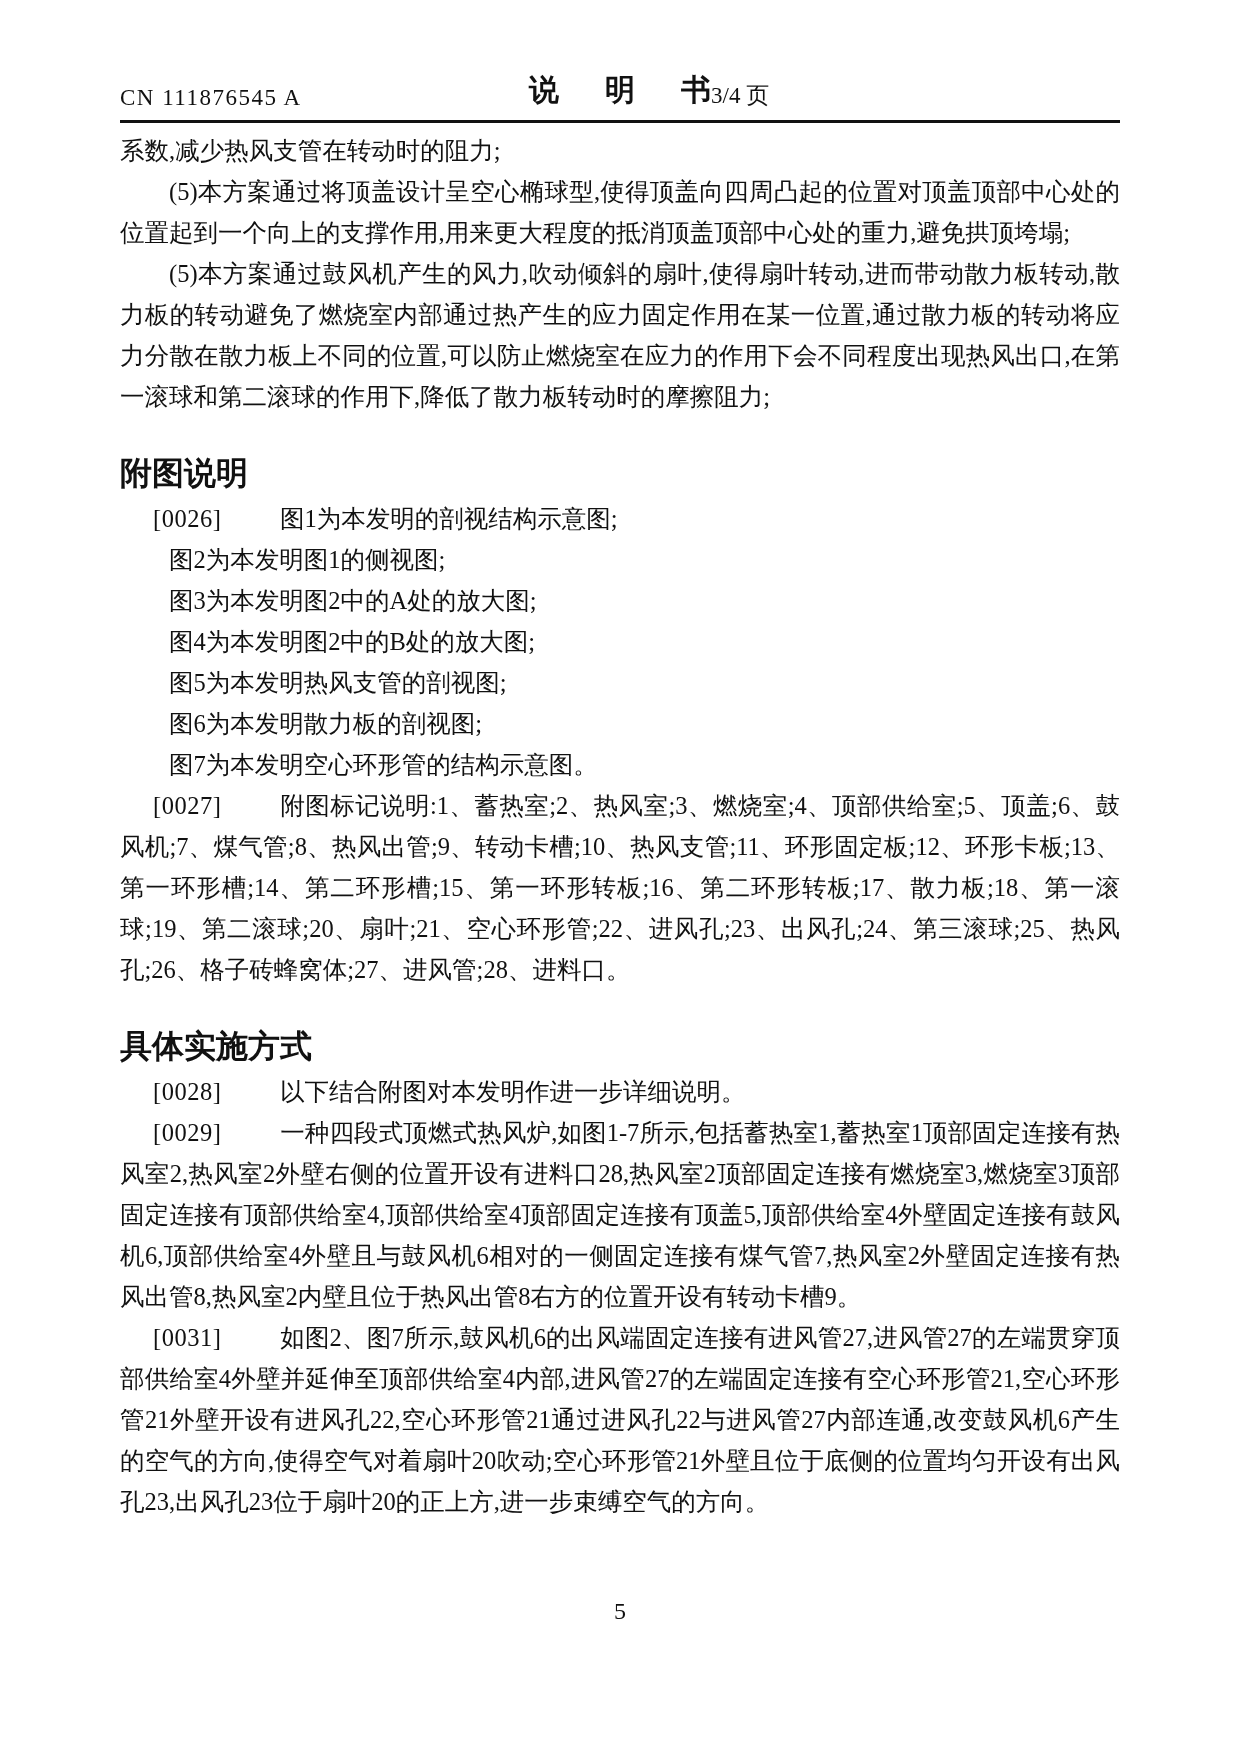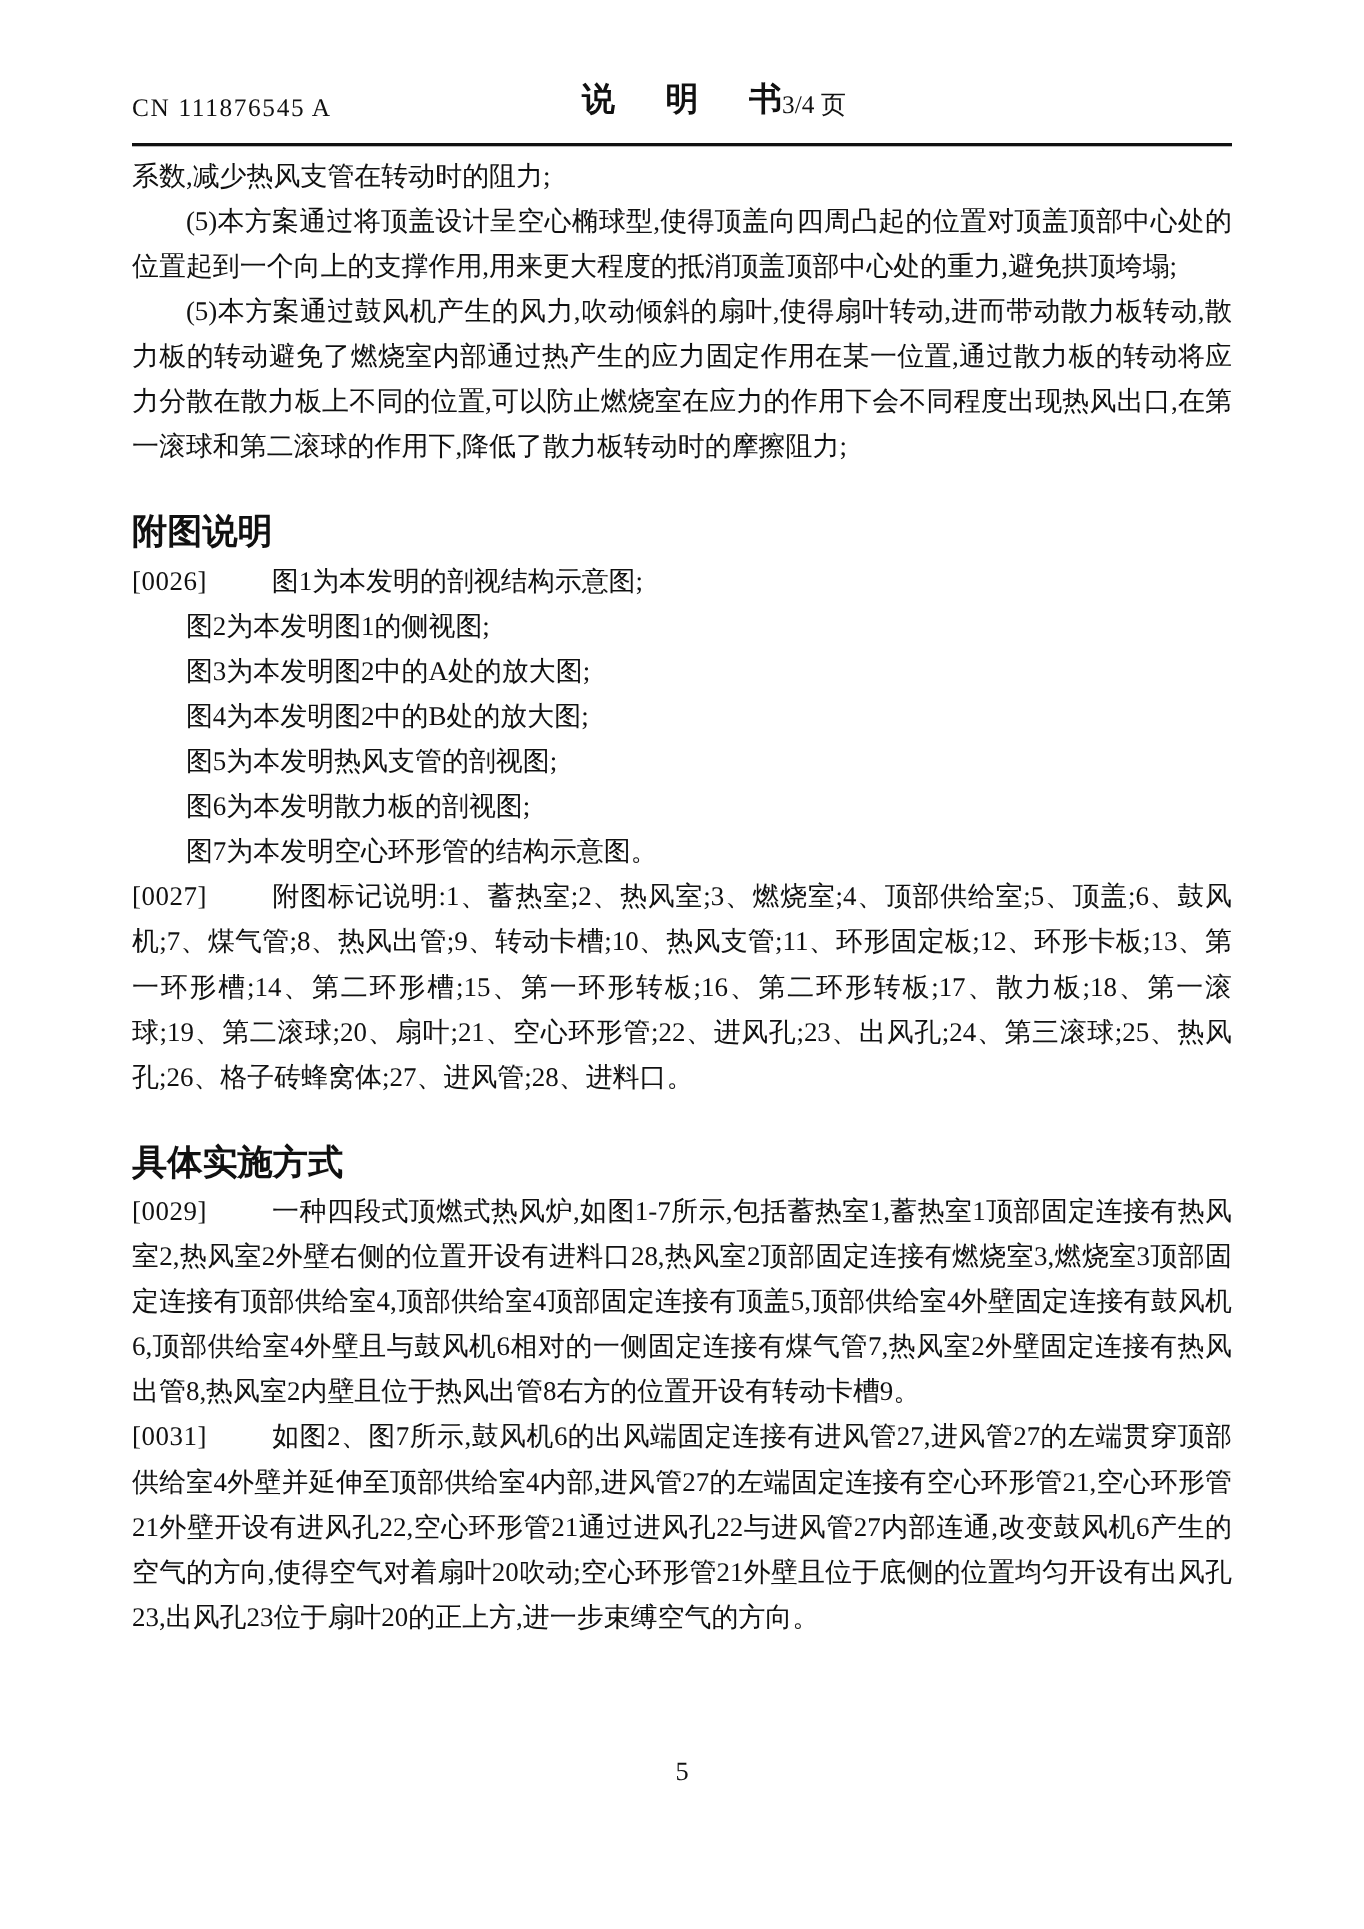--- a/index.html
+++ b/index.html
@@ -16,21 +16,21 @@
     padding: 70px 120px 0 120px;
     font-family: "Liberation Serif", "DejaVu Serif", serif;
     color: #111111;
     overflow: hidden;
   }
   
   .header {
     display: grid;
     grid-template-columns: 1fr auto 1fr;
     align-items: end;
-    padding-bottom: 19px;
+    padding-bottom: 9px;
     border-bottom: 3px solid #111111;
   }
   .doc-number {
     font-size: 23px;
     letter-spacing: 1.5px;
     white-space: nowrap;
   }
   .header-title {
     font-size: 30px;
     font-weight: bold;
@@ -51,20 +51,21 @@
     line-height: 41px;
     text-align: justify;
   }
   .content p { margin: 0; }
   .para-indent { text-indent: 49px; }
   .fig-line { padding-left: 49px; }
   .tag {
     display: inline-block;
     min-width: 127px;
     letter-spacing: 0.5px;
+    margin-left: 33px;
   }
   .section-heading {
     font-family: "Liberation Sans", "DejaVu Sans", sans-serif;
     font-weight: bold;
     font-size: 32px;
     line-height: 32px;
     margin-top: 40px;
     margin-bottom: 9px;
     text-align: left;
   }
@@ -102,20 +103,21 @@
     <p class="fig-line">图3为本发明图2中的A处的放大图;</p>
     <p class="fig-line">图4为本发明图2中的B处的放大图;</p>
     <p class="fig-line">图5为本发明热风支管的剖视图;</p>
     <p class="fig-line">图6为本发明散力板的剖视图;</p>
     <p class="fig-line">图7为本发明空心环形管的结构示意图。</p>
 
     <p><span class="tag">[0027]</span><span>附图标记说明:1、蓄热室;2、热风室;3、燃烧室;4、顶部供给室;5、顶盖;6、鼓风机;7、煤气管;8、热风出管;9、转动卡槽;10、热风支管;11、环形固定板;12、环形卡板;13、第一环形槽;14、第二环形槽;15、第一环形转板;16、第二环形转板;17、散力板;18、第一滚球;19、第二滚球;20、扇叶;21、空心环形管;22、进风孔;23、出风孔;24、第三滚球;25、热风孔;26、格子砖蜂窝体;27、进风管;28、进料口。</span></p>
 
     <div class="section-heading">具体实施方式</div>
 
+    <p><span class="tag">[0028]</span><span>以下结合附图对本发明作进一步详细说明。</span></p>
     <p><span class="tag">[0029]</span><span>一种四段式顶燃式热风炉,如图1-7所示,包括蓄热室1,蓄热室1顶部固定连接有热风室2,热风室2外壁右侧的位置开设有进料口28,热风室2顶部固定连接有燃烧室3,燃烧室3顶部固定连接有顶部供给室4,顶部供给室4顶部固定连接有顶盖5,顶部供给室4外壁固定连接有鼓风机6,顶部供给室4外壁且与鼓风机6相对的一侧固定连接有煤气管7,热风室2外壁固定连接有热风出管8,热风室2内壁且位于热风出管8右方的位置开设有转动卡槽9。</span></p>
     <p><span class="tag">[0031]</span><span>如图2、图7所示,鼓风机6的出风端固定连接有进风管27,进风管27的左端贯穿顶部供给室4外壁并延伸至顶部供给室4内部,进风管27的左端固定连接有空心环形管21,空心环形管21外壁开设有进风孔22,空心环形管21通过进风孔22与进风管27内部连通,改变鼓风机6产生的空气的方向,使得空气对着扇叶20吹动;空心环形管21外壁且位于底侧的位置均匀开设有出风孔23,出风孔23位于扇叶20的正上方,进一步束缚空气的方向。</span></p>
 
   </div>
 
   <div class="footer">5</div>
 
 </div>
 
 </body></html>

